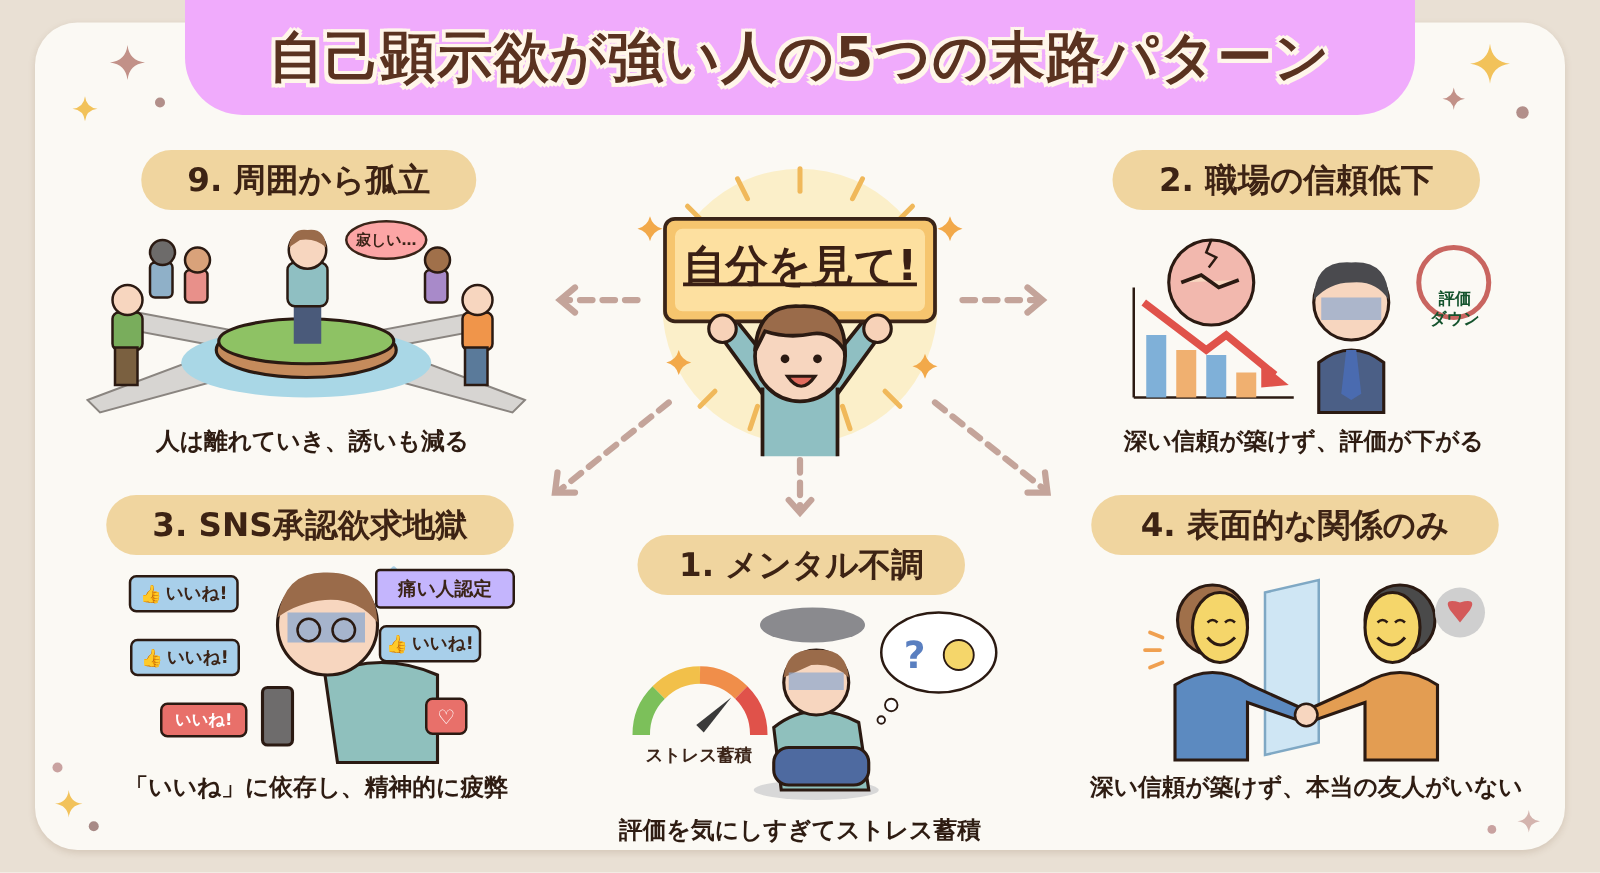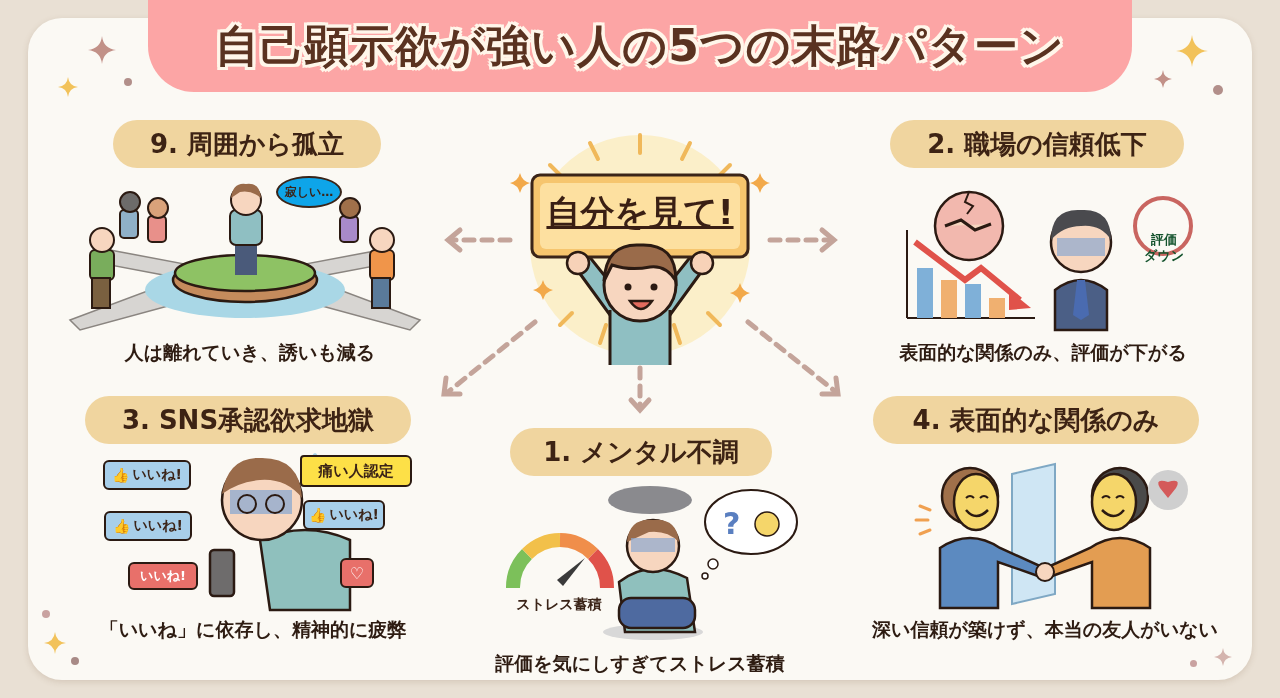--- a/index.html
+++ b/index.html
@@ -10,21 +10,21 @@
     position: relative;
     color: #3b2418;
   }
   .card {
     position: absolute; left: 28px; top: 18px; width: 1224px; height: 662px;
     background: #fbf9f4; border-radius: 34px;
     box-shadow: 0 2px 6px rgba(120,90,60,0.18);
   }
   .title-banner {
     position: absolute; left: 148px; top: 0; width: 984px; height: 92px;
-    background: #fca5a5; border-radius: 0 0 46px 46px;
+    background: #f0abfc; border-radius: 0 0 46px 46px;
     display: flex; align-items: center; justify-content: center;
   }
   .title-text {
     font-size: 44px; font-weight: bold; color: #5a3220; letter-spacing: 1px;
     text-shadow: -3px -3px 0 #fff6ea, 3px -3px 0 #fff6ea, -3px 3px 0 #fff6ea, 3px 3px 0 #fff6ea,
                  0 3px 0 #fff6ea, 0 -3px 0 #fff6ea, 3px 0 0 #fff6ea, -3px 0 0 #fff6ea;
   }
   .pill {
     position: absolute; height: 48px; background: #f0d59f; border-radius: 24px;
     display: flex; align-items: center; justify-content: center;
@@ -152,21 +152,21 @@
     <circle cx="60" cy="22" r="10" fill="#6d6b6a"></circle>
     <rect x="78" y="36" width="18" height="26" rx="4" fill="#e8908a"></rect>
     <circle cx="88" cy="28" r="10" fill="#d9a27a"></circle>
     <rect x="270" y="36" width="18" height="26" rx="4" fill="#a88ac9"></rect>
     <circle cx="280" cy="28" r="10" fill="#a0704a"></circle>
     <rect x="300" y="70" width="24" height="30" rx="5" fill="#f0954a"></rect>
     <circle cx="312" cy="60" r="12" fill="#f7d6bf"></circle>
     <rect x="302" y="98" width="18" height="30" fill="#5a7a9a"></rect>
   </g>
 </svg>
-<div style="position:absolute;left:276px;top:176px;width:66px;height:32px;background:#0ea5e9;border:2px solid #3a2418;border-radius:50%;display:flex;align-items:center;justify-content:center;font-size:12px;font-weight:bold;">
+<div style="position:absolute;left:276px;top:176px;width:66px;height:32px;background:#fca5a5;border:2px solid #3a2418;border-radius:50%;display:flex;align-items:center;justify-content:center;font-size:12px;font-weight:bold;">
   <span>寂しい…</span>
 </div>
 <div class="caption" style="left:100px;top:340px;width:300px;">人は離れていき、誘いも減る</div>
 
 <div class="pill" style="left:890px;top:120px;width:294px;">
   <span>2. 職場の信頼低下</span>
 </div>
 <svg style="left:905px;top:180px;width:290px;height:150px;" viewBox="0 0 290 150">
   <circle cx="64" cy="46" r="34" fill="#f2b8ae" stroke="#2b1a12" stroke-width="2.5"></circle>
   <path d="M40 46 L56 40 L70 50 L86 44" stroke="#2b1a12" stroke-width="3" fill="#f7d6bf"></path>
@@ -185,21 +185,21 @@
   <circle cx="176" cy="62" r="30" fill="#f7d6bf" stroke="#2b1a12" stroke-width="2.5"></circle>
   <path d="M146 60 Q146 28 176 30 Q206 28 206 60 Q196 44 176 46 Q158 46 146 60Z" fill="#4a4a4e"></path>
   <rect x="152" y="58" width="48" height="18" fill="#8ba8d0" opacity="0.7"></rect>
 
   <circle cx="258" cy="46" r="28" fill="none" stroke="#c96560" stroke-width="4"></circle>
 </svg>
 <div style="position:absolute;left:1140px;top:200px;width:48px;text-align:center;color:#14532d;font-weight:bold;font-size:13px;line-height:16px;margin-top:32px;">
   <div>評価</div>
   <div>ダウン</div>
 </div>
-<div class="caption" style="left:858px;top:340px;width:370px;">表面的な関係のみ、評価が下がる</div>
+<div class="caption" style="left:858px;top:340px;width:370px;">深い信頼が築けず、評価が下がる</div>
 
 <div class="pill" style="left:85px;top:396px;width:326px;">
   <span>3. SNS承認欲求地獄</span>
 </div>
 <svg style="left:110px;top:450px;width:310px;height:160px;" viewBox="0 0 310 160">
   <path d="M160 160 L150 90 Q195 70 240 90 L240 160Z" fill="#8fc0bd" stroke="#2b1a12" stroke-width="2.5"></path>
   <circle cx="152" cy="50" r="40" fill="#f7d6bf" stroke="#2b1a12" stroke-width="2.5"></circle>
   <path d="M112 44 Q118 6 152 8 Q190 8 192 48 Q176 28 150 30 Q128 32 112 44Z" fill="#9a6b4a"></path>
   <rect x="120" y="40" width="62" height="24" fill="#8ba8d0" opacity="0.75"></rect>
   <circle cx="137" cy="54" r="9" fill="none" stroke="#2b1a12" stroke-width="2"></circle>
@@ -211,21 +211,21 @@
   <span>👍</span>
     <span>いいね!</span>
 </div>
 <div style="position:absolute;left:104px;top:511px;width:88px;height:30px;border-radius:6px;background:#a8cfea;border:2px solid #2b1a12;font-size:14px;font-weight:bold;display:flex;align-items:center;justify-content:center;gap:3px;">
   <span>👍</span>
     <span>いいね!</span>
 </div>
 <div style="position:absolute;left:128px;top:562px;width:70px;height:28px;border-radius:6px;background:#e8706a;border:2px solid #2b1a12;color:#fff;font-size:13px;font-weight:bold;display:flex;align-items:center;justify-content:center;">
   <span>いいね!</span>
 </div>
-<div style="position:absolute;left:300px;top:455px;width:112px;height:32px;background:#fde047;border:2px solid #2b1a12;border-radius:4px 6px 6px 4px;font-size:15px;font-weight:bold;display:flex;align-items:center;justify-content:center;">
+<div style="position:absolute;left:300px;top:455px;width:112px;height:32px;background:#c4b5fd;border:2px solid #2b1a12;border-radius:4px 6px 6px 4px;font-size:15px;font-weight:bold;display:flex;align-items:center;justify-content:center;">
   <span>痛い人認定</span>
 </div>
 <div style="position:absolute;left:303px;top:500px;width:82px;height:30px;border-radius:6px;background:#a8cfea;border:2px solid #2b1a12;font-size:14px;font-weight:bold;display:flex;align-items:center;justify-content:center;gap:3px;">
   <span>👍</span>
     <span>いいね!</span>
 </div>
 <div style="position:absolute;left:340px;top:558px;width:34px;height:30px;border-radius:6px;background:#e8706a;border:2px solid #2b1a12;color:#fff;font-size:16px;display:flex;align-items:center;justify-content:center;">
   <span>♡</span>
 </div>
 <div class="caption" style="left:68px;top:617px;width:370px;">「いいね」に依存し、精神的に疲弊</div>

